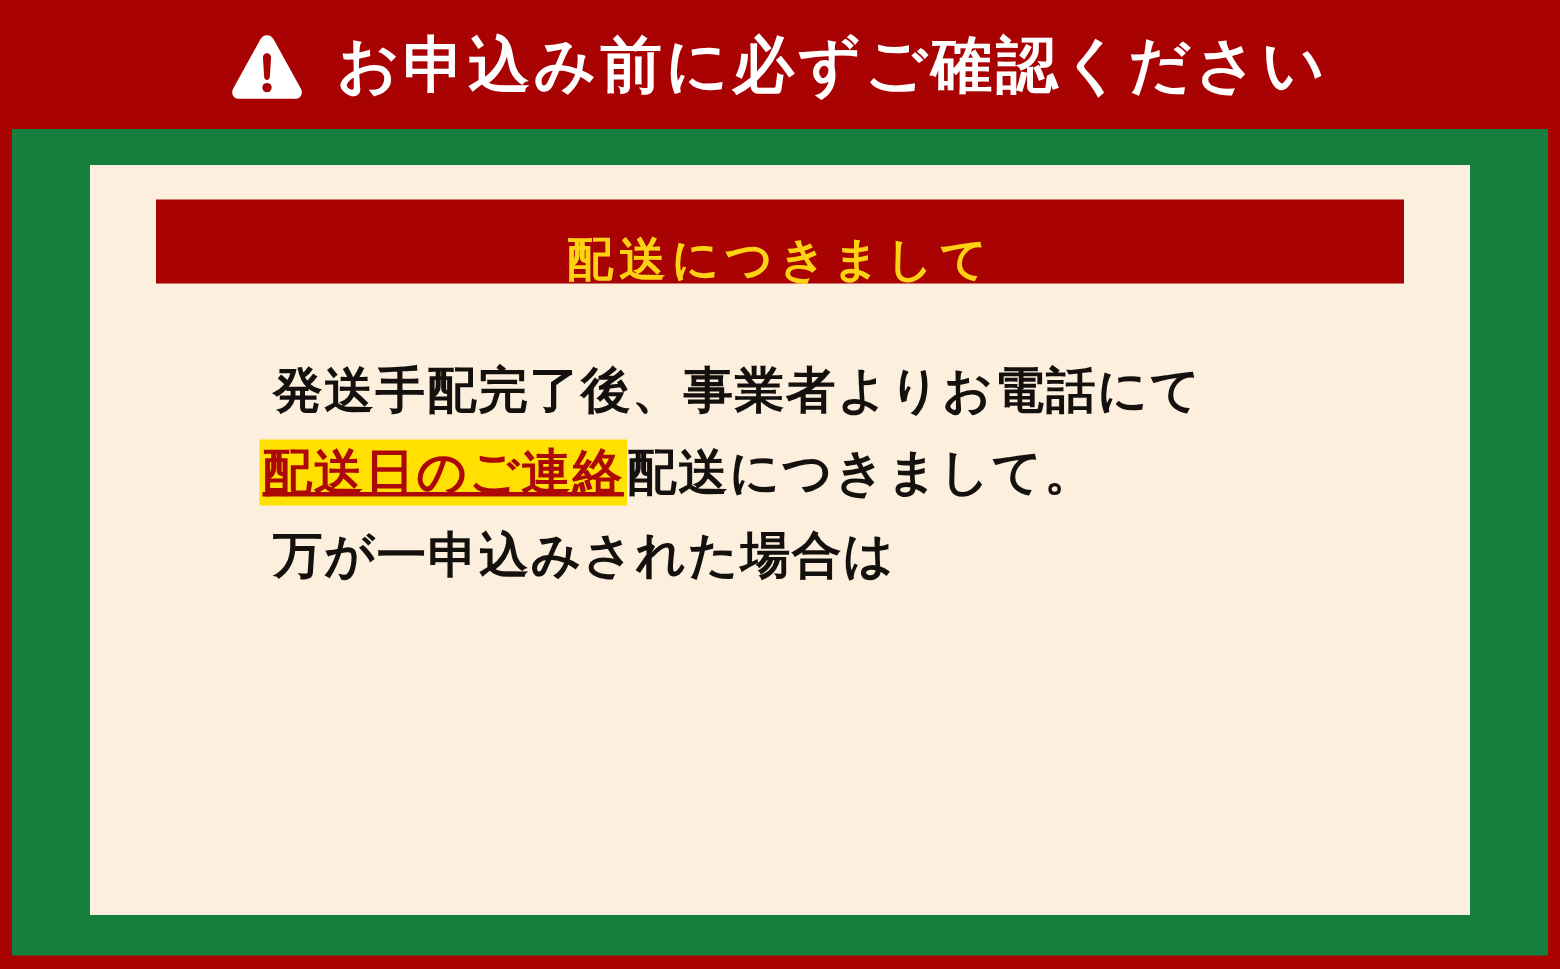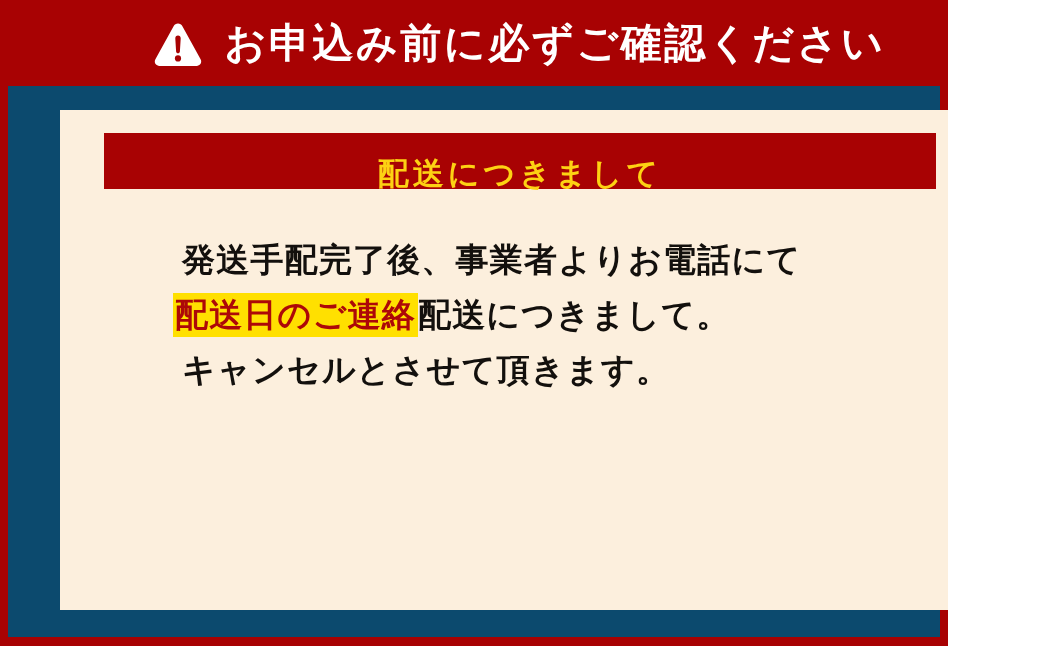--- a/index.html
+++ b/index.html
@@ -7,23 +7,23 @@
     margin: 0;
     padding: 0;
     background: #ffffff;
   }
   body {
     font-family: "DejaVu Sans", "Liberation Sans", sans-serif;
   }
 
   .banner {
     position: relative;
-    width: 948px;
+    width: 1040px;
     height: 646px;
-    background: #0c4a6e;
+    background: #15803d;
     box-sizing: border-box;
     overflow: hidden;
   }
 
   
   .frame-left,
   .frame-right,
   .frame-bottom {
     position: absolute;
     background: #a80203;
@@ -109,20 +109,21 @@
     white-space: nowrap;
   }
   .copy-line.indent {
     padding-left: 9px;
   }
   .hl {
     background: #ffe000;
     color: #ad0808;
     padding: 2px 2px 3px 2px;
     box-decoration-break: clone;
+    text-decoration: underline;
     -webkit-box-decoration-break: clone;
   }
 </style>
 </head>
 <body>
 
 <div class="banner">
 
   <div class="frame-left"></div>
   <div class="frame-right"></div>
@@ -139,18 +140,18 @@
 
   <div class="panel">
 
     <div class="section-bar">
       <div class="section-title">配送につきまして</div>
     </div>
 
     <div class="body-copy">
         <div class="copy-line indent"><span>発送手配完了後、事業者よりお電話にて</span></div>
         <div class="copy-line"><span class="hl">配送日のご連絡</span><span>配送につきまして。</span></div>
-        <div class="copy-line indent"><span>キャンセルとさせて頂きます。</span></div>
+        <div class="copy-line indent"><span>万が一申込みされた場合は</span></div>
       </div>
 
   </div>
 
 </div>
 
 </body></html>

